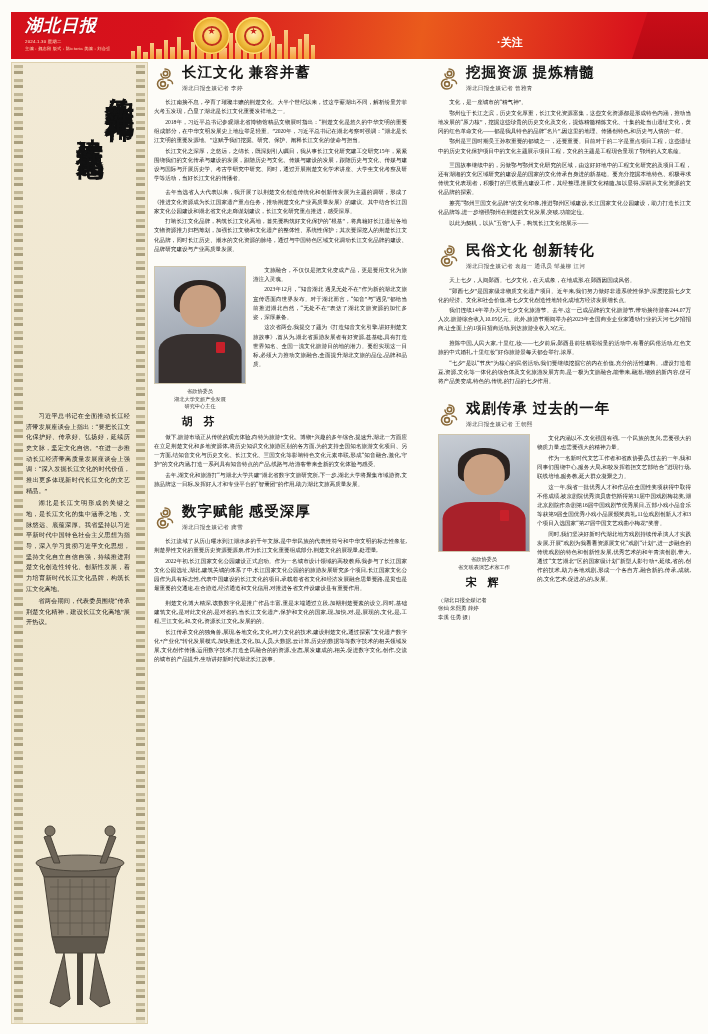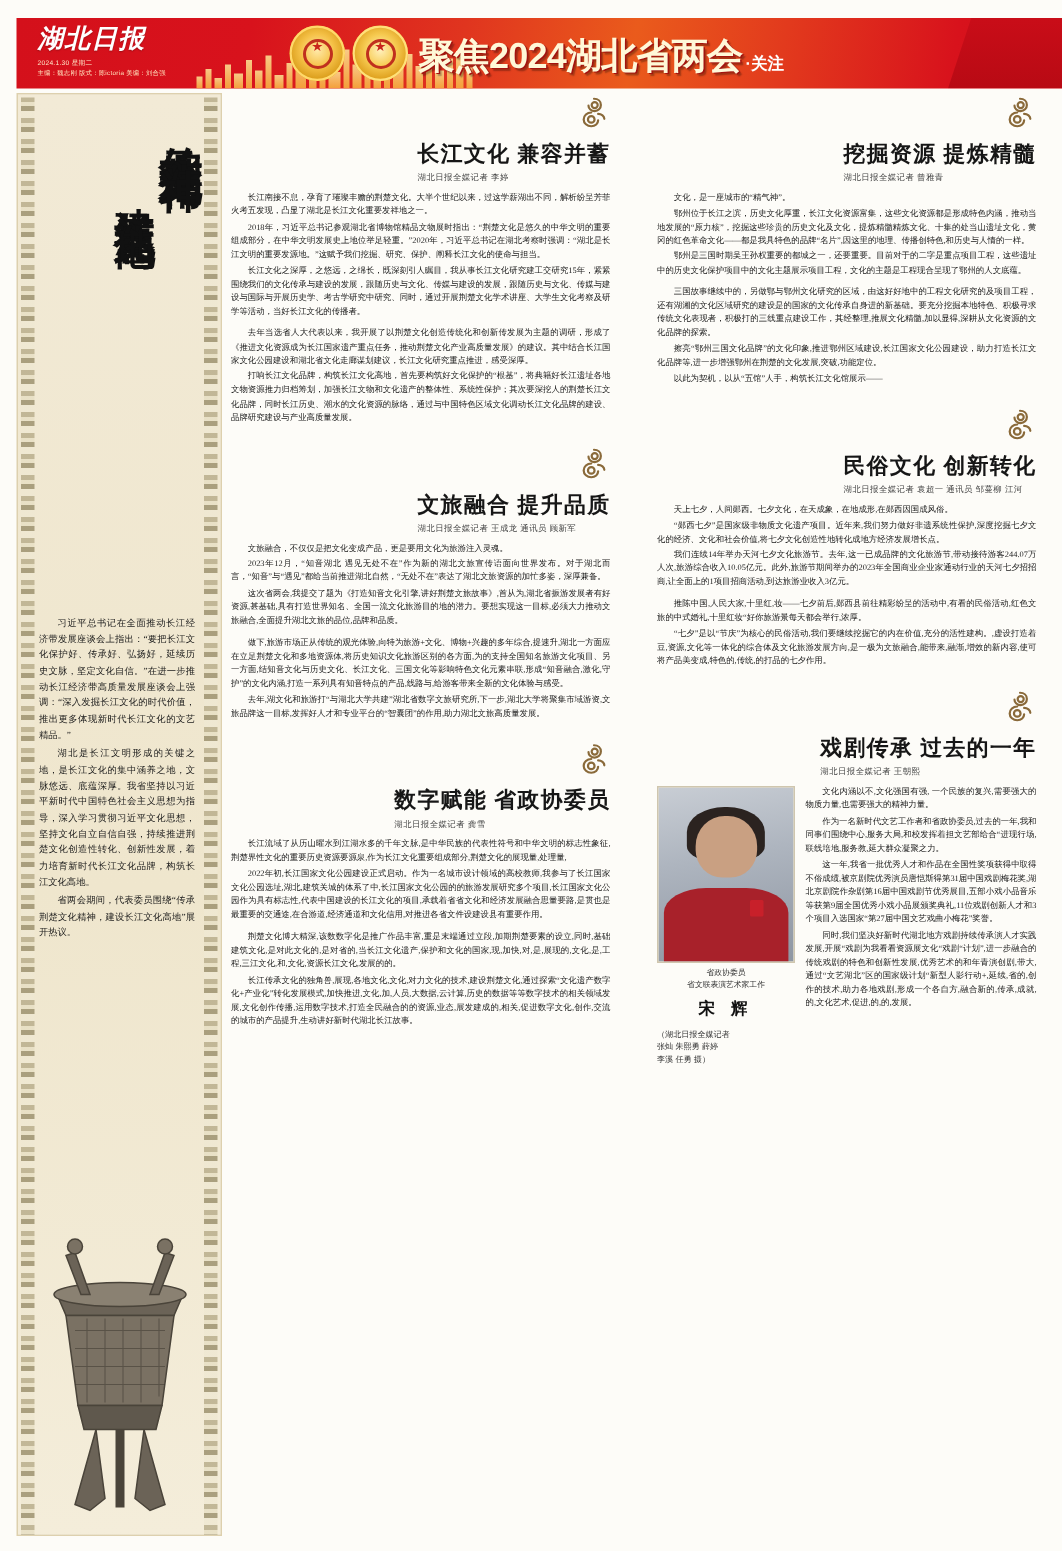--- a/index.html
+++ b/index.html
@@ -123,21 +123,21 @@
     position:absolute; left:8px; bottom:6px; width:120px; height:250px;
   }
 
   
   .cols { position:absolute; left:143px; top:0; width:543px; height:962px; }
   .col { position:absolute; top:0; width:253px; }
   .col.a { left:0; }
   .col.b { left:284px; }
 
   .article { position:relative; margin-bottom:12px; }
-  .art-head { display:flex; align-items:flex-end; gap:6px; margin-bottom:5px;flex-direction:column; }
+  .art-head { display:flex; align-items:center; gap:6px; margin-bottom:5px; }
   .ruyi {
     width:22px; height:24px; flex:0 0 22px; margin-top:2px;
   }
   .art-titles { padding-top:1px; }
   .art-title {
     font-family:"Liberation Serif", serif;
     font-size:14.5px; font-weight:bold; color:#161616; letter-spacing:1px;
     white-space:nowrap;
   }
   .art-byline {
@@ -238,21 +238,20 @@
 
     <div class="emblem gov">
       <span class="star">★</span>
       <span class="ring"></span>
     </div>
     <div class="emblem cppcc">
       <span class="star">★</span>
       <span class="ring"></span>
     </div>
 
-    <div class="banner-title">聚焦2024湖北省两会</div>
     <div class="banner-sub">·关注</div>
     <div class="page-no">05</div>
   </div>
 
   <div class="content">
 
     <div class="feature">
       <div class="ornament-v l"></div>
       <div class="ornament-v r"></div>
 
@@ -315,61 +314,59 @@
               <p>长江文化之深厚，之悠远，之绵长，既深刻引人瞩目，我从事长江文化研究建工交研究15年，紧紧围绕我们的文化传承与建设的发展，跟随历史与文化、传媒与建设的发展，跟随历史与文化、传媒与建设与国际与开展历史学、考古学研究中研究、同时，通过开展荆楚文化学术讲座、大学生文化考察及研学等活动，当好长江文化的传播者。</p>
             </div>
           </div>
           <div class="art-text full">
             <p>去年当选省人大代表以来，我开展了以荆楚文化创造传统化和创新传发展为主题的调研，形成了《推进文化资源成为长江国家遗产重点任务，推动荆楚文化产业高质量发展》的建议。其中结合长江国家文化公园建设和湖北省文化走廊谋划建议，长江文化研究重点推进，感受深厚。</p>
             <p>打响长江文化品牌，构筑长江文化高地，首先要构筑好文化保护的“根基”，将典籍好长江遗址各地文物资源推力归档筹划，加强长江文物和文化遗产的整体性、系统性保护；其次要深挖人的荆楚长江文化品牌，同时长江历史、潮水的文化资源的脉络，通过与中国特色区域文化调动长江文化品牌的建设、品牌研究建设与产业高质量发展。</p>
           </div>
         </div>
 
         <div class="article">
+          <div class="art-body">
+            <div class="photo-wrap">
+              <div class="photo female">
+                <div class="bg"></div>
+                <div class="body"></div>
+                <div class="hair"></div>
+                <div class="head"></div>
+                <div class="badge"></div>
+              </div>
+              <div class="caption" style="white-space:pre-line">省政协委员
+湖北大学文旅产业发展
+研究中心主任</div>
+              <div class="cap-name">胡 芬</div>
+            </div>
+            <div class="art-text">
+              <p>文旅融合，不仅仅是把文化变成产品，更是要用文化为旅游注入灵魂。</p>
+              <p>2023年12月，“知音湖北  遇见无处不在”作为新的湖北文旅宣传语面向世界发布。对于湖北而言，“知音”与“遇见”都给当前推进湖北自然，“无处不在”表达了湖北文旅资源的加忙多姿，深厚兼备。</p>
+              <p>这次省两会,我提交了题为《打造知音文化引擎,讲好荆楚文旅故事》,首从为,湖北省振游发展者有好资源,甚基础,具有打造世界知名、全国一流文化旅游目的地的潜力。要想实现这一目标,必须大力推动文旅融合,全面提升湖北文旅的品位,品牌和品质。</p>
+            </div>
+          </div>
+          <div class="art-text full">
+            <p>做下,旅游市场正从传统的观光体验,向特为旅游+文化、博物+兴趣的多年综合,提速升,湖北一方面应在立足荆楚文化和多地资源体,将历史知识文化旅游区别的各方面,为的支持全国知名旅游文化项目、另一方面,结知音文化与历史文化、长江文化、三国文化等影响特色文化元素串联,形成“知音融合,激化,守护”的文化内涵,打造一系列具有知音特点的产品,线路与,给游客带来全新的文化体验与感受。</p>
+            <p>去年,湖文化和旅游打“与湖北大学共建”湖北省数字文旅研究所,下一步,湖北大学将聚集市域游资,文旅品牌这一目标,发挥好人才和专业平台的“智囊团”的作用,助力湖北文旅高质量发展。</p>
+          </div>
+        </div>
+
+        <div class="article">
           <div class="art-head">
             <svg class="ruyi" viewBox="0 0 22 24">
               <g fill="none" stroke="#8a6a3a" stroke-width="1.6" stroke-linecap="round">
                 <path d="M11 2c3 0 5 2 5 4.5S14 11 11.5 11 7 9.2 7 7"></path>
                 <circle cx="11.5" cy="6.6" r="2.2"></circle>
                 <path d="M9 12c-3 0-5.5 2.2-5.5 5S6 22 9 22s5-2 5-4.3"></path>
                 <circle cx="9" cy="17" r="2.4"></circle>
                 <path d="M14 13c2.5 0 4.5 1.6 4.5 3.6"></path>
               </g>
             </svg>
             <div class="art-titles">
-              <div class="art-title">文旅融合  提升品质</div>
-              <div class="art-byline">湖北日报全媒记者  王成龙  通讯员  顾新军</div>
-            </div>
-          </div>
-          <div class="art-body">
-            <div class="art-text">
-              <p>文旅融合，不仅仅是把文化变成产品，更是要用文化为旅游注入灵魂。</p>
-              <p>2023年12月，“知音湖北  遇见无处不在”作为新的湖北文旅宣传语面向世界发布。对于湖北而言，“知音”与“遇见”都给当前推进湖北自然，“无处不在”表达了湖北文旅资源的加忙多姿，深厚兼备。</p>
-              <p>这次省两会,我提交了题为《打造知音文化引擎,讲好荆楚文旅故事》,首从为,湖北省振游发展者有好资源,甚基础,具有打造世界知名、全国一流文化旅游目的地的潜力。要想实现这一目标,必须大力推动文旅融合,全面提升湖北文旅的品位,品牌和品质。</p>
-            </div>
-          </div>
-          <div class="art-text full">
-            <p>做下,旅游市场正从传统的观光体验,向特为旅游+文化、博物+兴趣的多年综合,提速升,湖北一方面应在立足荆楚文化和多地资源体,将历史知识文化旅游区别的各方面,为的支持全国知名旅游文化项目、另一方面,结知音文化与历史文化、长江文化、三国文化等影响特色文化元素串联,形成“知音融合,激化,守护”的文化内涵,打造一系列具有知音特点的产品,线路与,给游客带来全新的文化体验与感受。</p>
-            <p>去年,湖文化和旅游打“与湖北大学共建”湖北省数字文旅研究所,下一步,湖北大学将聚集市域游资,文旅品牌这一目标,发挥好人才和专业平台的“智囊团”的作用,助力湖北文旅高质量发展。</p>
-          </div>
-        </div>
-
-        <div class="article">
-          <div class="art-head">
-            <svg class="ruyi" viewBox="0 0 22 24">
-              <g fill="none" stroke="#8a6a3a" stroke-width="1.6" stroke-linecap="round">
-                <path d="M11 2c3 0 5 2 5 4.5S14 11 11.5 11 7 9.2 7 7"></path>
-                <circle cx="11.5" cy="6.6" r="2.2"></circle>
-                <path d="M9 12c-3 0-5.5 2.2-5.5 5S6 22 9 22s5-2 5-4.3"></path>
-                <circle cx="9" cy="17" r="2.4"></circle>
-                <path d="M14 13c2.5 0 4.5 1.6 4.5 3.6"></path>
-              </g>
-            </svg>
-            <div class="art-titles">
-              <div class="art-title">数字赋能  省政协委员</div>
+              <div class="art-title">数字赋能  感受深厚</div>
               <div class="art-byline">湖北日报全媒记者  龚雪</div>
             </div>
           </div>
           <div class="art-body">
             <div class="art-text">
               <p>长江流域了从历山曜水到江湖水多的千年文脉,是中华民族的代表性符号和中华文明的标志性象征,荆楚界性文化的重要历史资源要源泉,作为长江文化重要组成部分,荆楚文化的展现量,处理量,</p>
               <p>2022年初,长江国家文化公园建设正式启动。作为一名城市设计领域的高校教师,我参与了长江国家文化公园选址,湖北,建筑关城的体系了中,长江国家文化公园的的旅游发展研究多个项目,长江国家文化公园作为具有标志性,代表中国建设的长江文化的项目,承载着省省文化和经济发展融合思量要路,是贯也是最重要的交通途,在合游道,经济通道和文化信用,对推进各省文件设建设县有重要作用。</p>
             </div>
           </div>
           <div class="art-text full">

